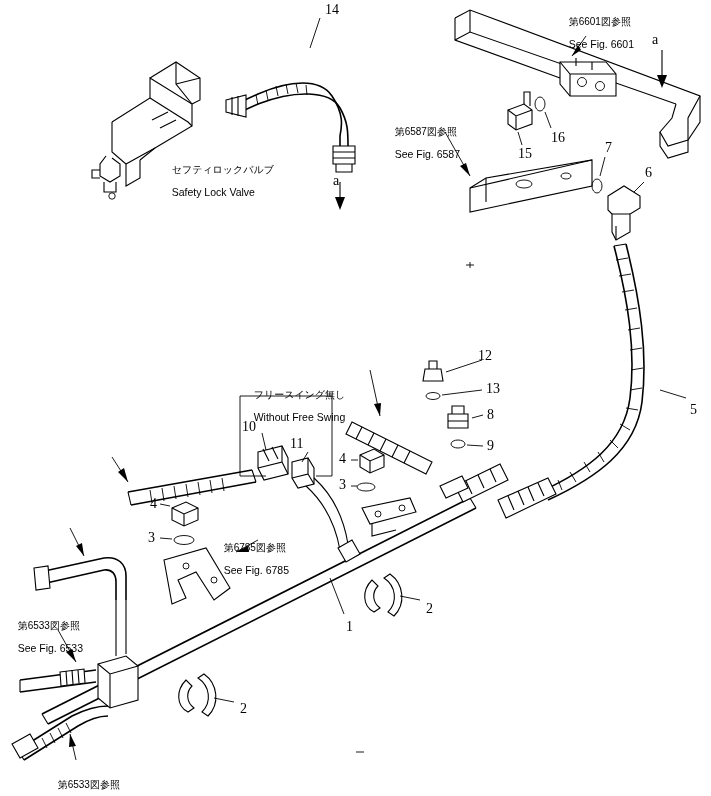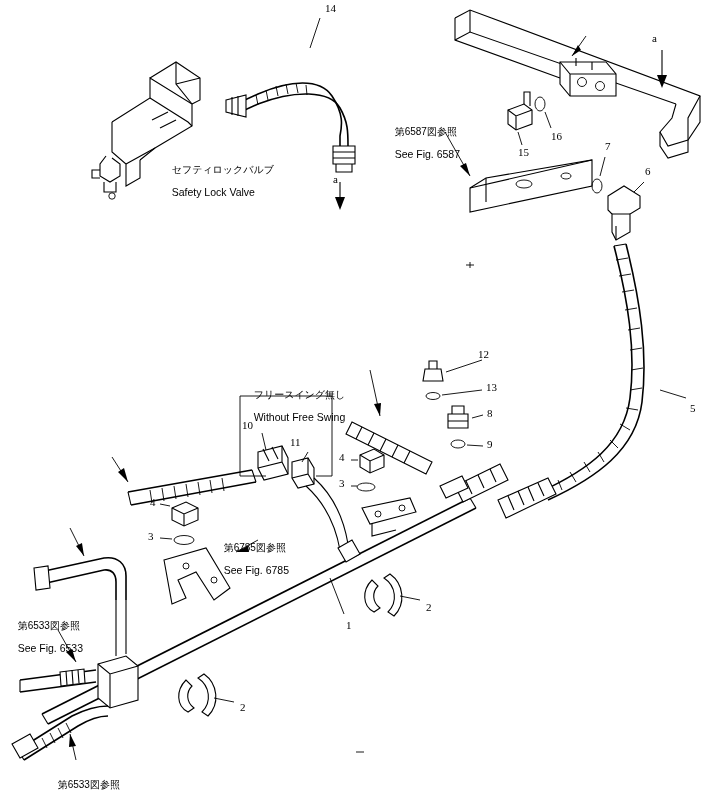--- a/index.html
+++ b/index.html
@@ -1,19 +1,19 @@
 <!DOCTYPE html>
 <html><head>
 <meta charset="utf-8">
 <style>
   html,body{margin:0;padding:0;background:#ffffff;}
   #stage{position:relative;width:711px;height:796px;background:#ffffff;overflow:hidden;
          font-family:"Liberation Sans", sans-serif;color:#000;}
   .lbl{position:absolute;white-space:pre;line-height:1.12;font-size:10.5px;letter-spacing:0px;}
-  .num{position:absolute;font-size:11px;font-family:"Liberation Serif", serif;}
+  .num{position:absolute;font-size:14px;font-family:"Liberation Serif", serif;}
   .jp{font-size:10px;}
   svg{position:absolute;left:0;top:0;}
   .ln{fill:none;stroke:#000;stroke-width:1.1;}
   .ln2{fill:none;stroke:#000;stroke-width:1.6;}
   .thin{fill:none;stroke:#000;stroke-width:0.9;}
   .fillw{fill:#ffffff;stroke:#000;stroke-width:1.1;}
   .fillb{fill:#000;}
 </style>
 </head>
 <body>
@@ -248,20 +248,24 @@
     <path class="thin" d="M470 262 L470 268 M466 265 L474 265"></path>
     <path class="thin" d="M356 752 L364 752"></path>
 
   </svg>
 
   <div class="lbl" style="left:160px;top:152px;">
     <span class="jp">セフティロックバルブ</span><br>
     <span>Safety Lock Valve</span>
   </div>
 
+  <div class="lbl" style="left:557px;top:4px;">
+    <span class="jp">第6601図参照</span><br>
+    <span>See Fig. 6601</span>
+  </div>
 
   <div class="lbl" style="left:383px;top:114px;">
     <span class="jp">第6587図参照</span><br>
     <span>See Fig. 6587</span>
   </div>
 
 
   <div class="lbl" style="left:242px;top:377px;">
     <span class="jp">フリースイング無し</span><br>
     <span>Without Free Swing</span>

